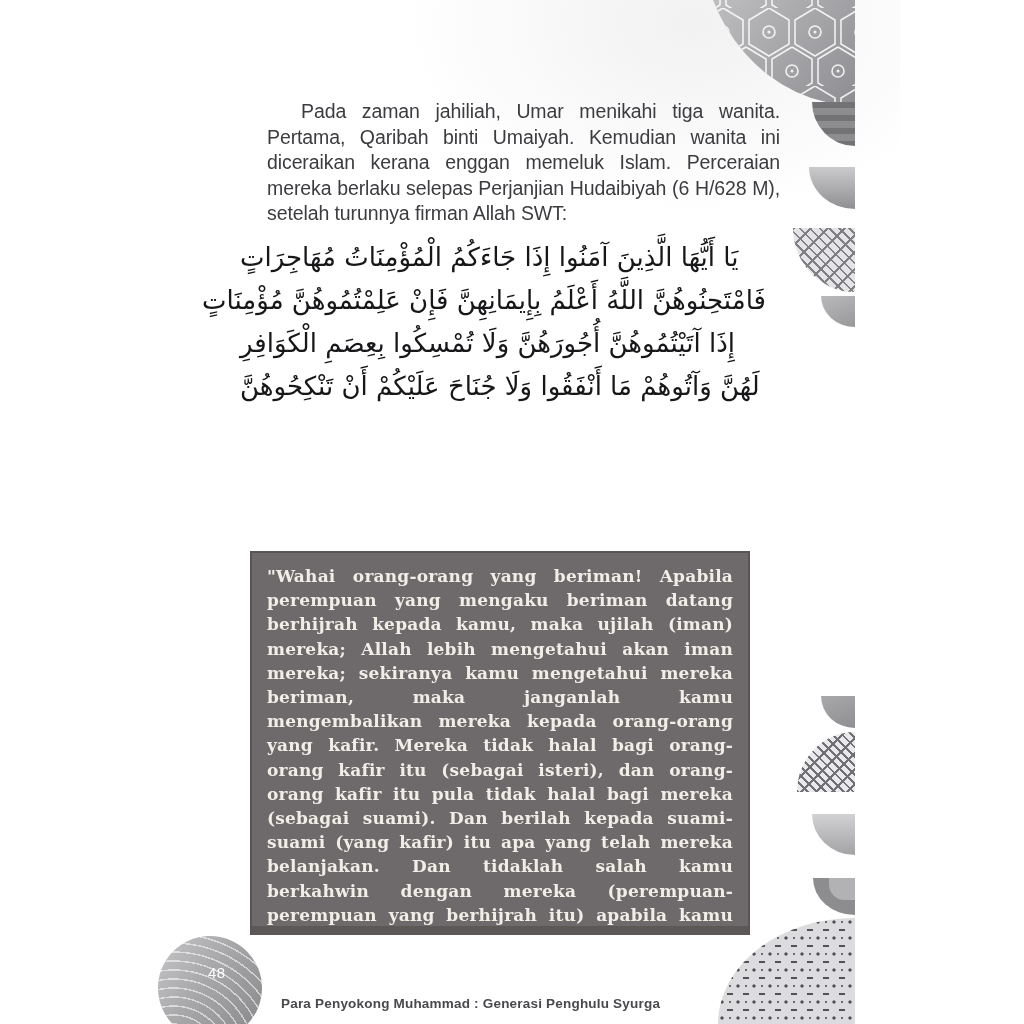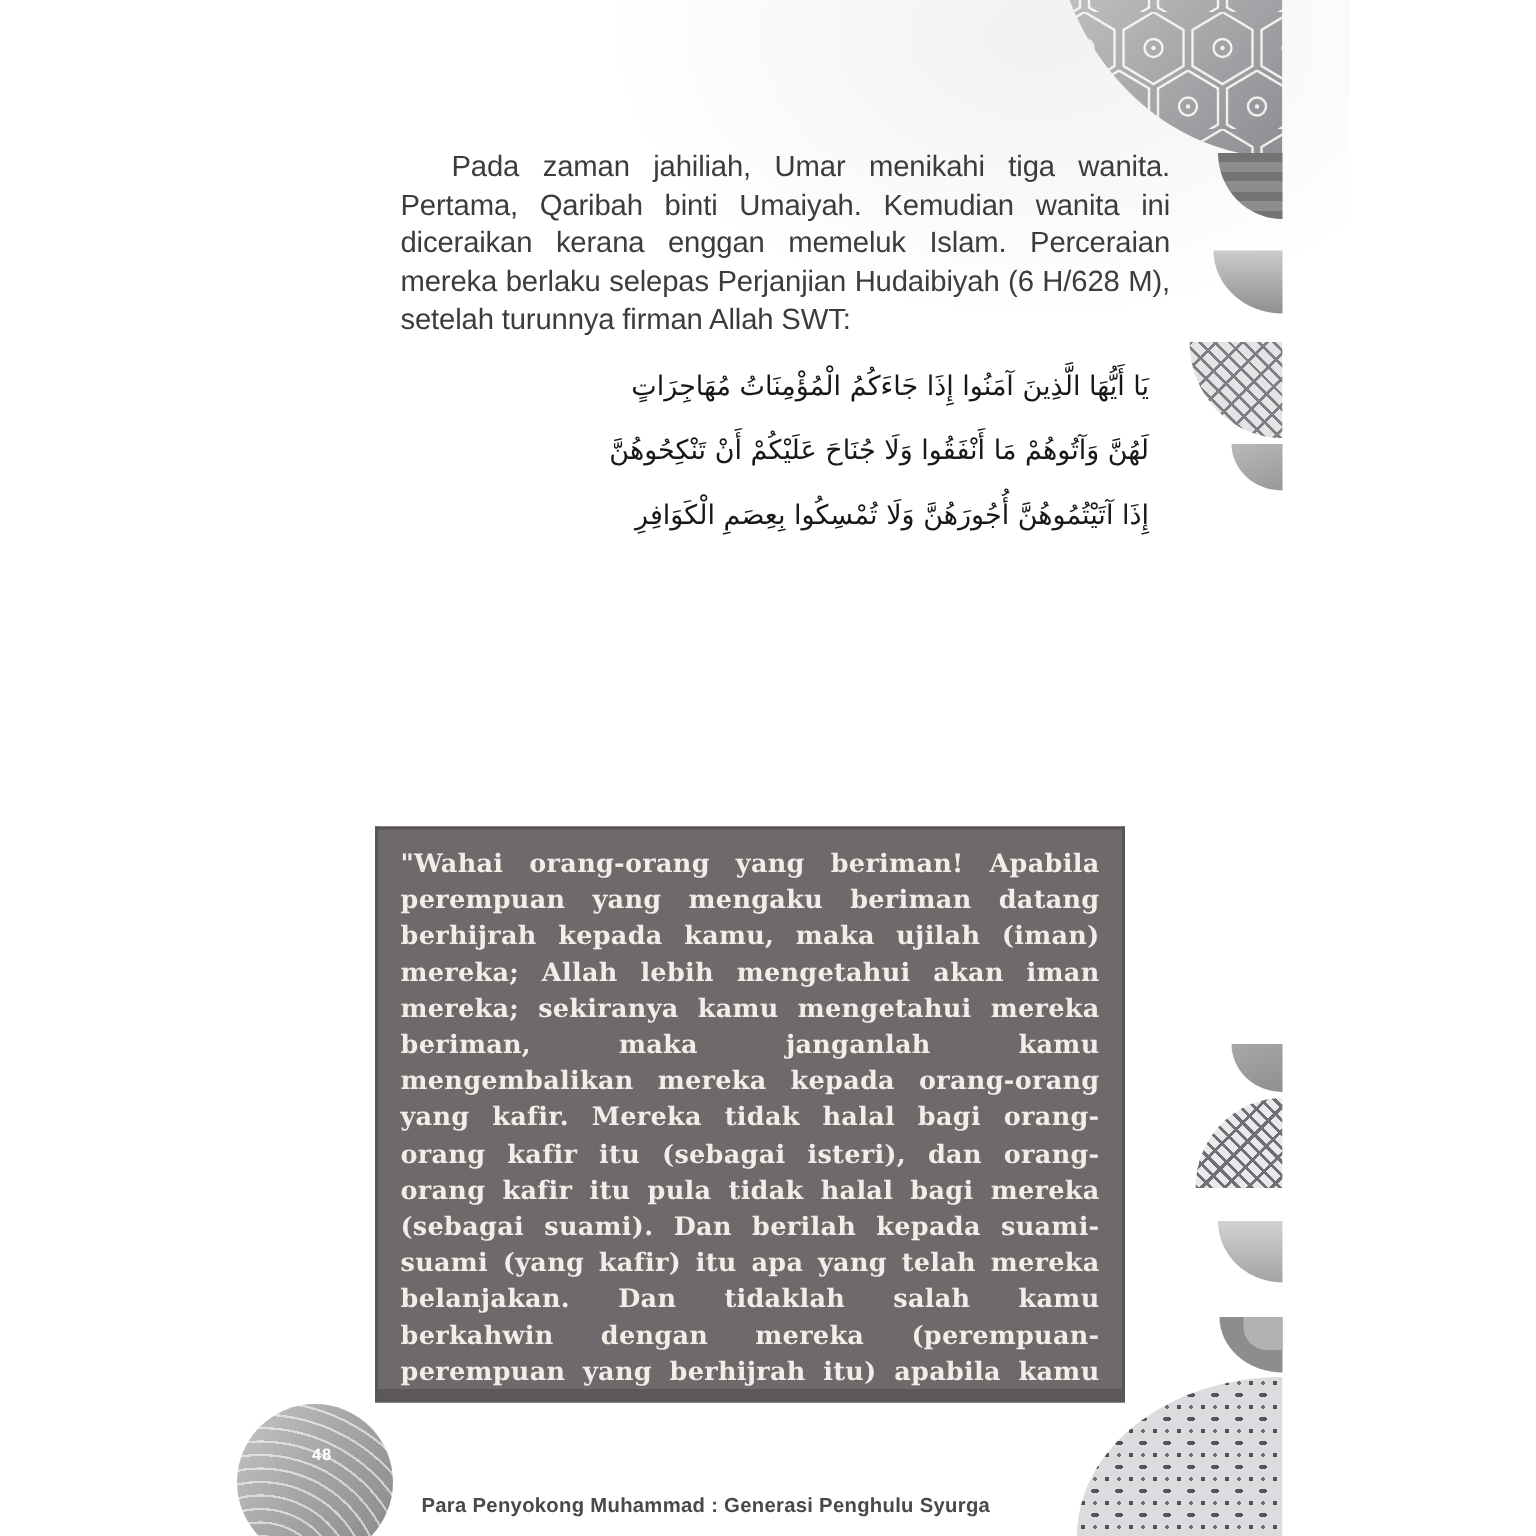--- a/index.html
+++ b/index.html
@@ -12,41 +12,41 @@
     background:radial-gradient(ellipse at 60% 10%,rgba(120,120,125,0.10),rgba(255,255,255,0) 65%);
     pointer-events:none;}
 
   
   .intro{position:absolute;left:250px;top:82px;width:513px;margin:17px;
     font-size:19.5px;line-height:25.6px;color:#3c3c40;letter-spacing:-0.1px;
     text-align:justify;text-indent:34px;}
 
   .arabic{position:absolute;left:240px;top:236px;width:526px;
     font-family:"DejaVu Sans",sans-serif;color:#17171a;
-    font-size:18px;direction:rtl;text-align:right;}
+    font-size:26px;direction:rtl;text-align:left;}
   .arabic .aline{line-height:43px;white-space:nowrap;}
 
   .transbox{position:absolute;left:250px;top:551px;width:500px;height:384px;
     box-sizing:border-box;background:#6e6a6c;
     border:2px solid #595556;border-bottom:9px solid #5c5857;
     overflow:hidden;}
   .transbox p{margin:0;padding:11px 15px 10px 15px;
     font-family:"DejaVu Serif",serif;font-weight:bold;
     font-size:17px;line-height:24.2px;color:#f1eee8;
     text-align:justify;word-spacing:2.5px;letter-spacing:0.2px;}
 
   
   .page-badge{position:absolute;left:158px;top:936px;width:104px;height:104px;
     border-radius:50%;
     background:
       repeating-radial-gradient(circle at 15% 120%,rgba(255,255,255,0.55) 0 1.5px,rgba(255,255,255,0) 1.5px 9px),
       linear-gradient(125deg,#c6c6c8 0%,#a7a7aa 45%,#87878a 100%);
     }
   .page-badge span{position:absolute;left:50px;top:28px;
-    color:#ffffff;font-weight:bold;font-size:11px;letter-spacing:0.5px;}
+    color:#ffffff;font-weight:normal;font-size:15px;letter-spacing:0.5px;}
   .book-title{position:absolute;left:281px;top:996px;
     font-size:13.5px;font-weight:bold;color:#49494d;letter-spacing:0.2px;}
 
   
   .orn{position:absolute;}
   .hex-wrap{left:700px;top:-70px;width:155px;height:175px;
     border-radius:0 0 0 100%;overflow:hidden;}
   .orn-q{border-radius:0 0 0 100%;}   
   .orn-qt{border-radius:100% 0 0 0;}  
 
@@ -121,22 +121,23 @@
   <div class="orn orn-qt cross2"></div>
   <div class="orn orn-q grad2"></div>
   <div class="orn orn-q notch"></div>
   <div class="orn orn-qt dots"></div>
 
   <main>
     <p class="intro">Pada zaman jahiliah, Umar menikahi tiga wanita. Pertama, Qaribah binti Umaiyah. Kemudian wanita ini diceraikan kerana enggan memeluk Islam. Perceraian mereka berlaku selepas Perjanjian Hudaibiyah (6 H/628 M), setelah turunnya firman Allah SWT:</p>
 
     <div class="arabic" dir="rtl" lang="ar">
       <div class="aline">يَا أَيُّهَا الَّذِينَ آمَنُوا إِذَا جَاءَكُمُ الْمُؤْمِنَاتُ مُهَاجِرَاتٍ</div>
+      <div class="aline">فَامْتَحِنُوهُنَّ اللَّهُ أَعْلَمُ بِإِيمَانِهِنَّ فَإِنْ عَلِمْتُمُوهُنَّ مُؤْمِنَاتٍ</div>
+      <div class="aline">إِذَا آتَيْتُمُوهُنَّ أُجُورَهُنَّ وَلَا تُمْسِكُوا بِعِصَمِ الْكَوَافِرِ</div>
       <div class="aline">لَهُنَّ وَآتُوهُمْ مَا أَنْفَقُوا وَلَا جُنَاحَ عَلَيْكُمْ أَنْ تَنْكِحُوهُنَّ</div>
-      <div class="aline">إِذَا آتَيْتُمُوهُنَّ أُجُورَهُنَّ وَلَا تُمْسِكُوا بِعِصَمِ الْكَوَافِرِ</div>
     </div>
 
     <div class="transbox">
       <p>"Wahai orang-orang yang beriman! Apabila perempuan yang mengaku beriman datang berhijrah kepada kamu, maka ujilah (iman) mereka; Allah lebih mengetahui akan iman mereka; sekiranya kamu mengetahui mereka beriman, maka janganlah kamu mengembalikan mereka kepada orang-orang yang kafir. Mereka tidak halal bagi orang-orang kafir itu (sebagai isteri), dan orang-orang kafir itu pula tidak halal bagi mereka (sebagai suami). Dan berilah kepada suami-suami (yang kafir) itu apa yang telah mereka belanjakan. Dan tidaklah salah kamu berkahwin dengan mereka (perempuan-perempuan yang berhijrah itu) apabila kamu memberi kepada mereka mas kahwinnya. Dan janganlah kamu (wahai orang-orang Islam) tetap berpegang kepada akad perkahwinan kamu dengan perempuan-perempuan yang (kekal dalam keadaan) kafir, dan mintalah</p>
     </div>
   </main>
 
   <footer>
     <div class="page-badge">
       <span>48</span>

